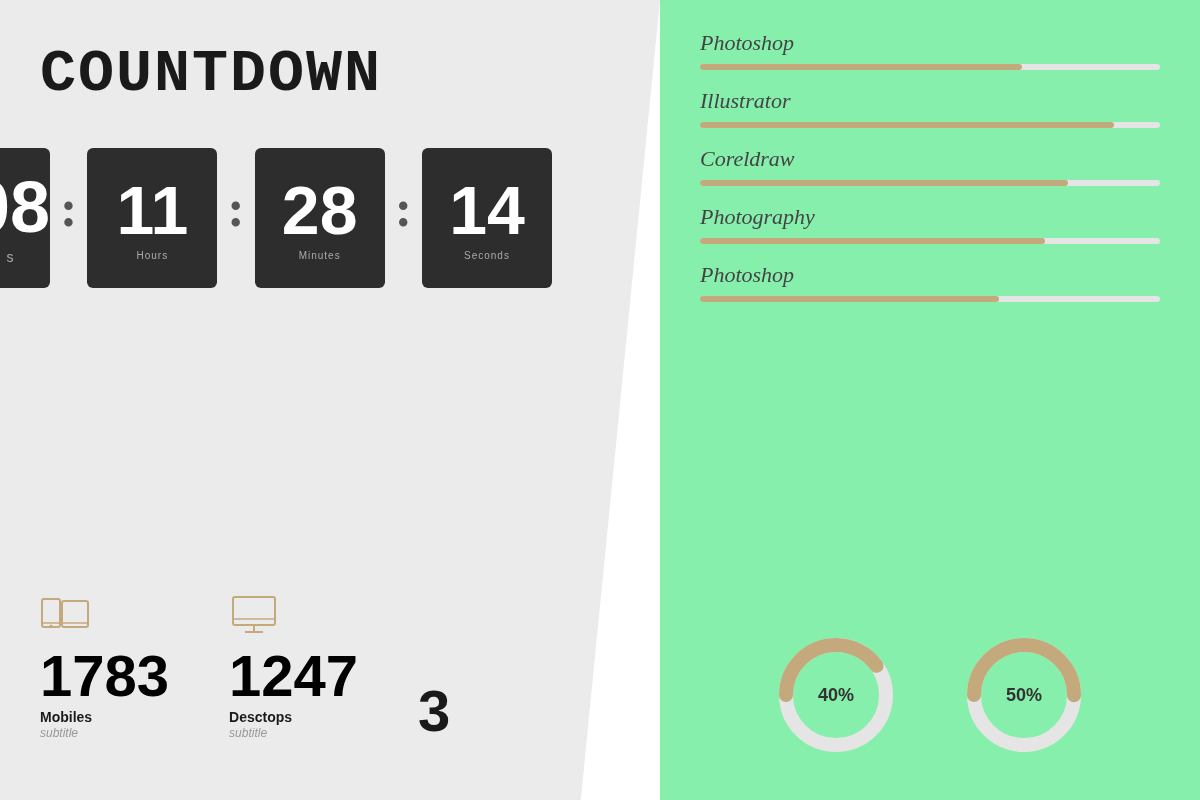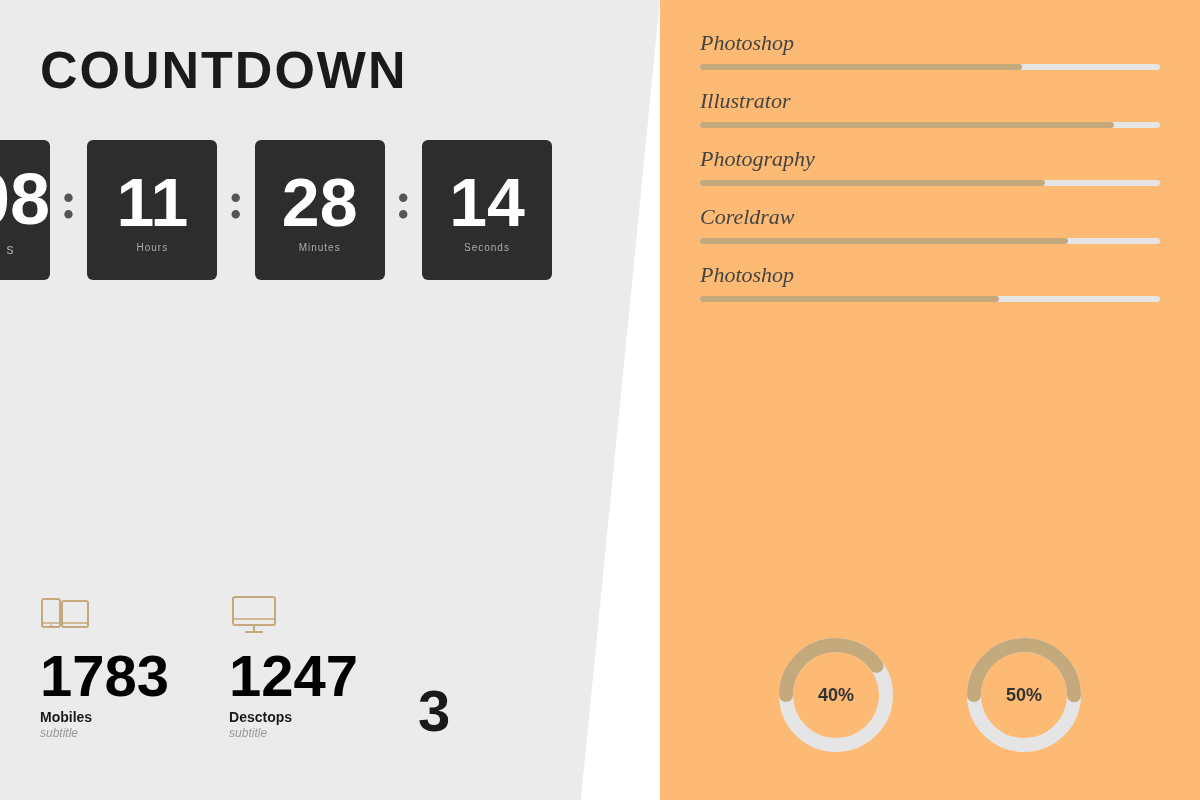--- a/index.html
+++ b/index.html
@@ -15,22 +15,22 @@
     .left-panel {
       width: 660px;
       height: 800px;
       background: #ebebeb;
       position: relative;
       flex-shrink: 0;
       clip-path: polygon(0 0, 100% 0, 88% 100%, 0 100%);
     }
 
     .countdown-title {
-      font-family: Liberation Sans, sans-serif;
-      font-size: 52px;
+      font-family: Liberation Mono, monospace;
+      font-size: 60px;
       font-weight: 900;
       color: #1a1a1a;
       padding: 40px 0 30px 40px;
       letter-spacing: 2px;
     }
 
     .countdown-row {
       display: flex;
       align-items: center;
       padding: 10px 0 10px 0px;
@@ -115,21 +115,21 @@
       font-family: Liberation Sans, sans-serif;
       font-size: 12px;
       color: #999;
       margin-top: 1px;
       font-style: italic;
     }
 
     
     .right-panel {
       flex: 1;
-      background: #fdba74;
+      background: #86efac;
       padding: 30px 40px;
       display: flex;
       flex-direction: column;
       gap: 0;
     }
 
     
     .skills-section {
       flex: 1;
     }
@@ -317,29 +317,29 @@
         <div class="skill-bar-fill" style="width:70%"></div>
       </div>
     </div>
       <div class="skill-item">
       <div class="skill-name">Illustrator</div>
       <div class="skill-bar-bg">
         <div class="skill-bar-fill" style="width:90%"></div>
       </div>
     </div>
       <div class="skill-item">
+      <div class="skill-name">Coreldraw</div>
+      <div class="skill-bar-bg">
+        <div class="skill-bar-fill" style="width:80%"></div>
+      </div>
+    </div>
+      <div class="skill-item">
       <div class="skill-name">Photography</div>
       <div class="skill-bar-bg">
         <div class="skill-bar-fill" style="width:75%"></div>
-      </div>
-    </div>
-      <div class="skill-item">
-      <div class="skill-name">Coreldraw</div>
-      <div class="skill-bar-bg">
-        <div class="skill-bar-fill" style="width:80%"></div>
       </div>
     </div>
       <div class="skill-item">
       <div class="skill-name">Photoshop</div>
       <div class="skill-bar-bg">
         <div class="skill-bar-fill" style="width:65%"></div>
       </div>
     </div>
     </div>
 

